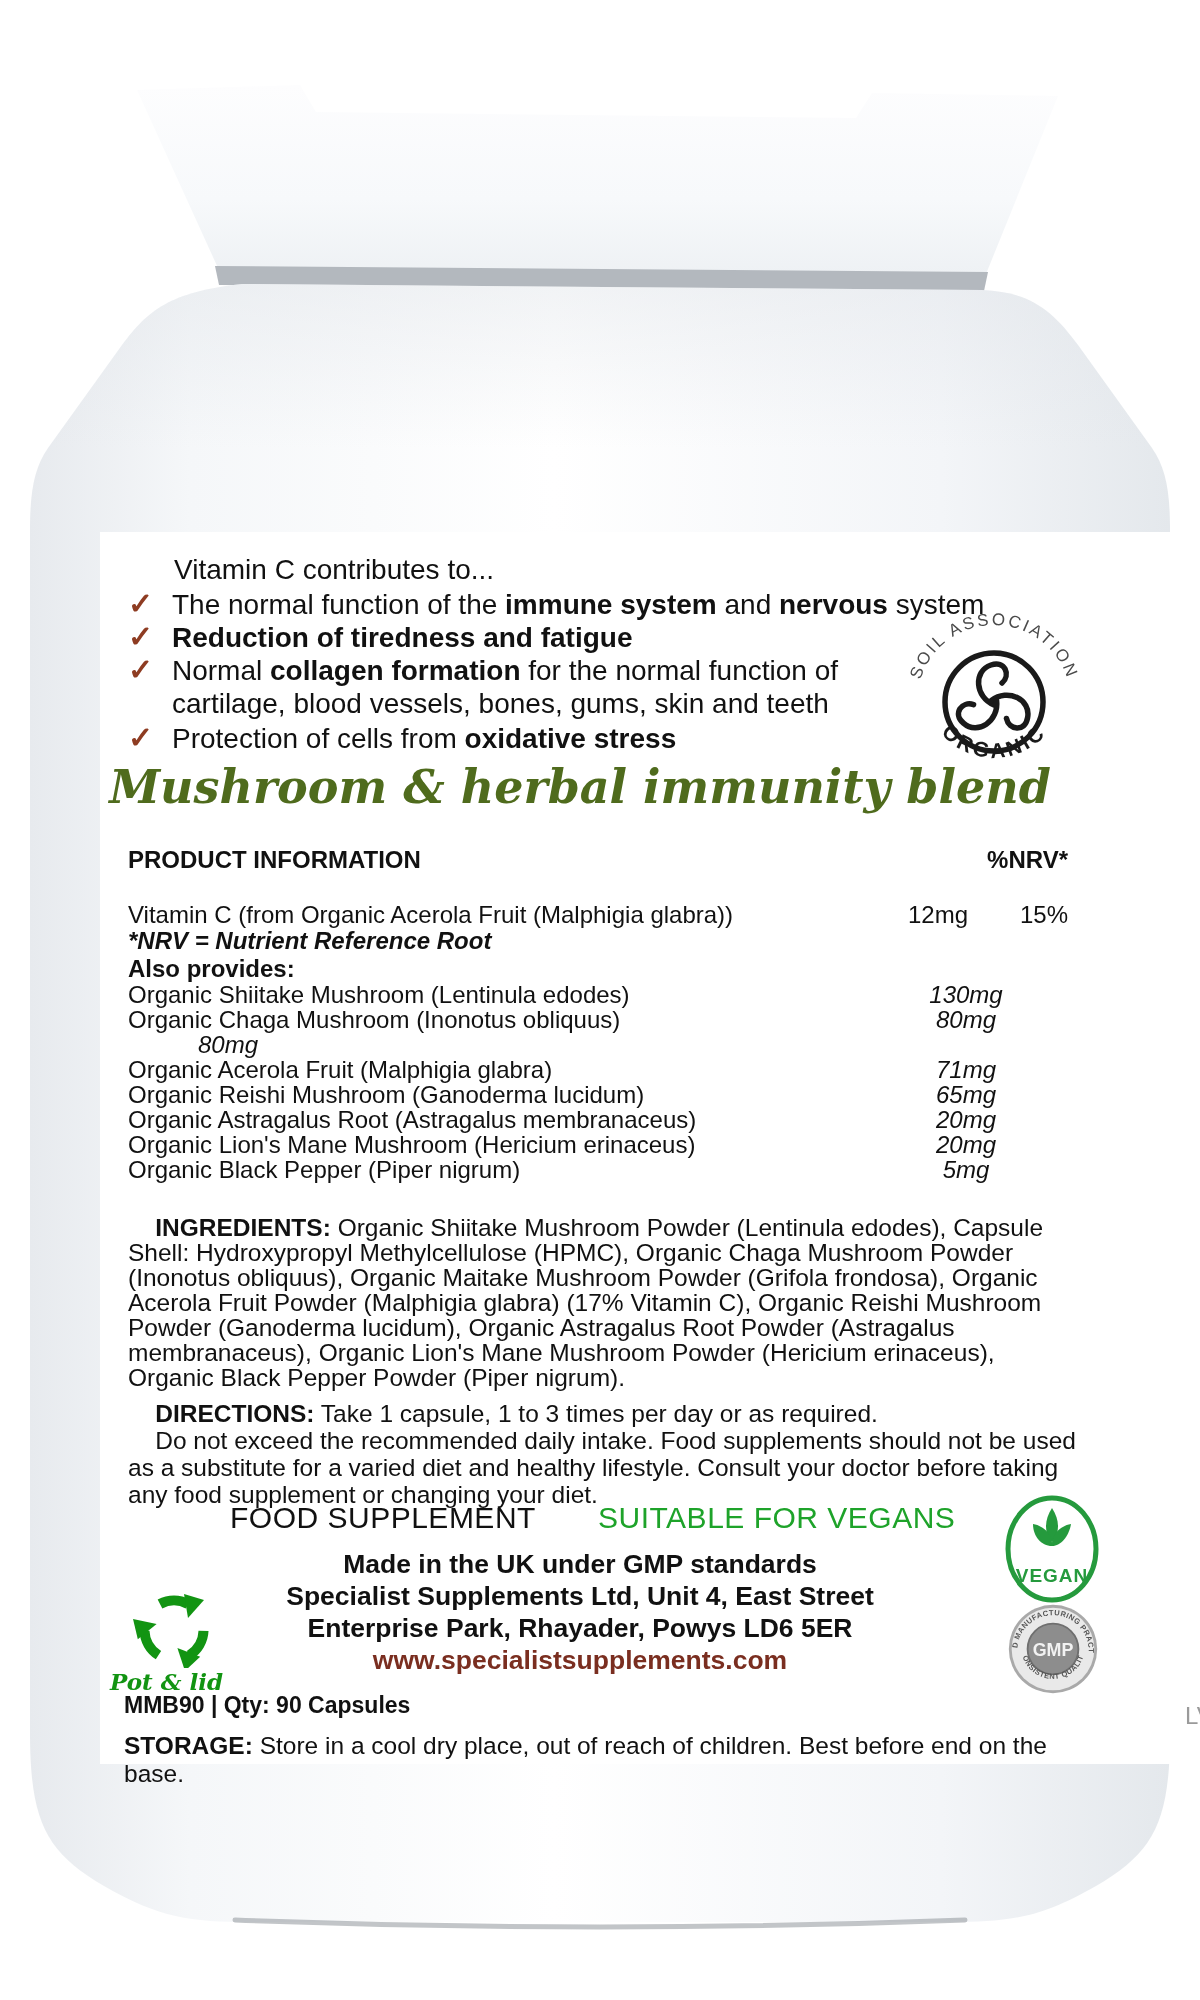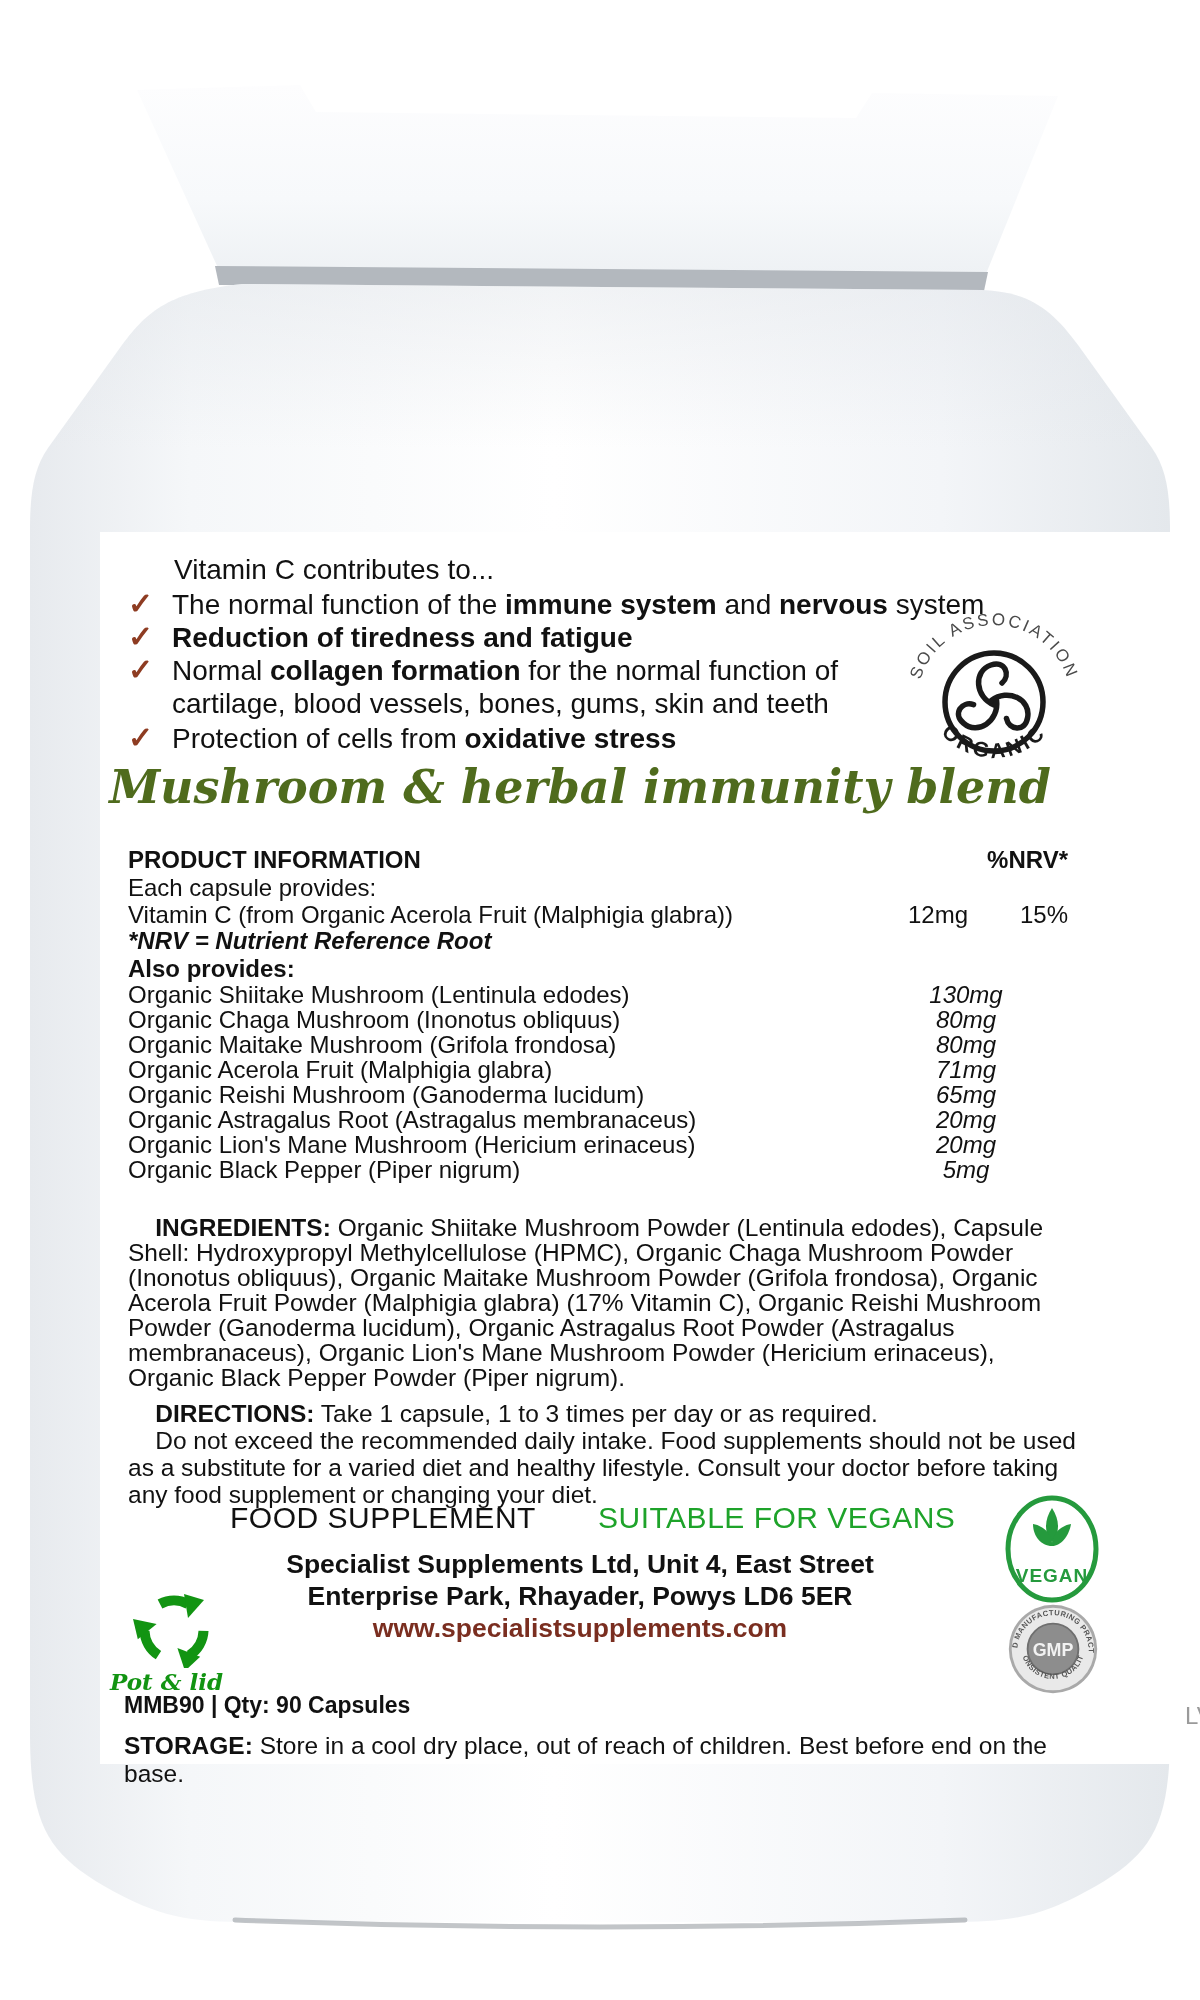--- a/index.html
+++ b/index.html
@@ -131,23 +131,20 @@
       <path d="M89,92 C70,84 68,58 86,52 C100,47 106,62 97,70" transform="rotate(240,89,89)"></path>
     </g>
   </svg>
 
   <div class="abs pi-row hdr" style="top:315px">
     <span class="pi-name">PRODUCT INFORMATION</span>
     <span class="pi-nrv">%NRV*</span>
   </div>
 
   <div class="abs heading">Mushroom &amp; herbal immunity blend</div>
-  <div class="abs pi-row" style="top:343px">
-    <span class="pi-name">Each capsule provides:</span>
-  </div>
   <div class="abs pi-row" style="top:370px">
     <span class="pi-name">Vitamin C (from Organic Acerola Fruit (Malphigia glabra))</span>
     <span class="pi-amt">12mg</span>
     <span class="pi-nrv">15%</span>
   </div>
   <div class="abs pi-row note" style="top:396px">
     <span class="pi-name">*NRV = Nutrient Reference Root</span>
   </div>
   <div class="abs pi-row hdr" style="top:424px">
     <span class="pi-name">Also provides:</span>
@@ -155,21 +152,20 @@
 
   <div class="abs tbl-row" style="top:450px">
     <span class="pi-name">Organic Shiitake Mushroom (Lentinula edodes)</span>
     <span class="tbl-amt">130mg</span>
   </div>
   <div class="abs tbl-row" style="top:475px">
     <span class="pi-name">Organic Chaga Mushroom (Inonotus obliquus)</span>
     <span class="tbl-amt">80mg</span>
   </div>
   <div class="abs tbl-row" style="top:500px">
-    <span class="pi-name">Organic Maitake Mushroom (Grifola frondosa)</span>
     <span class="tbl-amt">80mg</span>
   </div>
   <div class="abs tbl-row" style="top:525px">
     <span class="pi-name">Organic Acerola Fruit (Malphigia glabra)</span>
     <span class="tbl-amt">71mg</span>
   </div>
   <div class="abs tbl-row" style="top:550px">
     <span class="pi-name">Organic Reishi Mushroom (Ganoderma lucidum)</span>
     <span class="tbl-amt">65mg</span>
   </div>
@@ -206,20 +202,21 @@
     <ellipse cx="49" cy="55" rx="44" ry="51" fill="#ffffff" stroke="#259a3d" stroke-width="5"></ellipse>
     <g fill="#259a3d">
       <path d="M49,14 C57,26 57,40 49,48 C41,40 41,26 49,14 Z"></path>
       <path d="M30,30 C42,32 50,42 49,52 C38,52 30,42 30,30 Z"></path>
       <path d="M68,30 C66,42 58,52 49,52 C48,42 56,32 68,30 Z"></path>
     </g>
     <text x="49" y="88" text-anchor="middle" font-size="19" font-weight="bold" fill="#259a3d" letter-spacing="1" class="arc-text">VEGAN</text>
   </svg>
 
   <div class="abs madeblock">
+    <div>Made in the UK under GMP standards</div>
     <div>Specialist Supplements Ltd, Unit 4, East Street</div>
     <div>Enterprise Park, Rhayader, Powys LD6 5ER</div>
     <div class="website">www.specialistsupplements.com</div>
   </div>
 
   <svg class="abs potlid-icon" width="104" height="80" viewBox="0 0 104 80">
     <g transform="translate(52,42)">
       <g>
         <g>
           <path d="M-14,-26 A30,30 0 0 1 14,-26" stroke="#129412" stroke-width="10" fill="none"></path>

